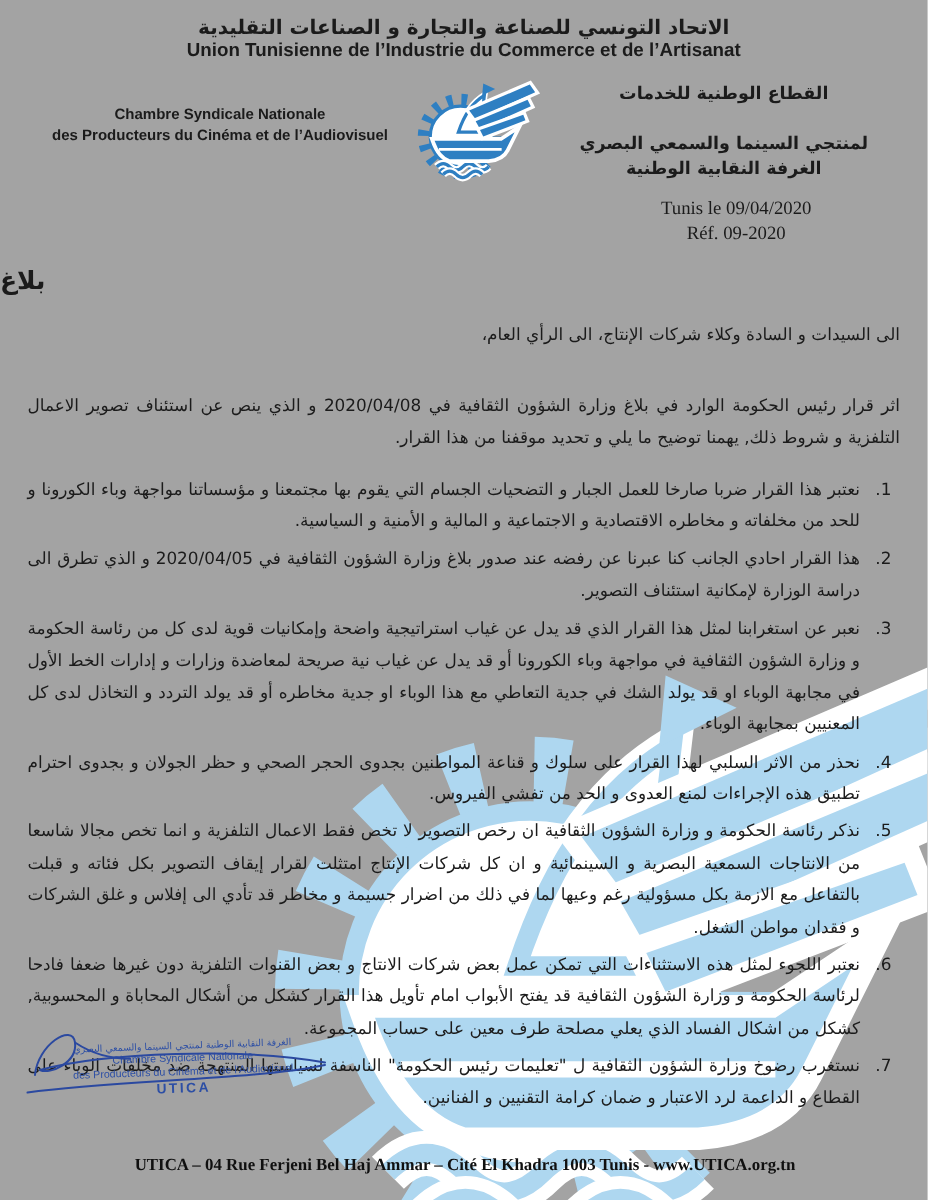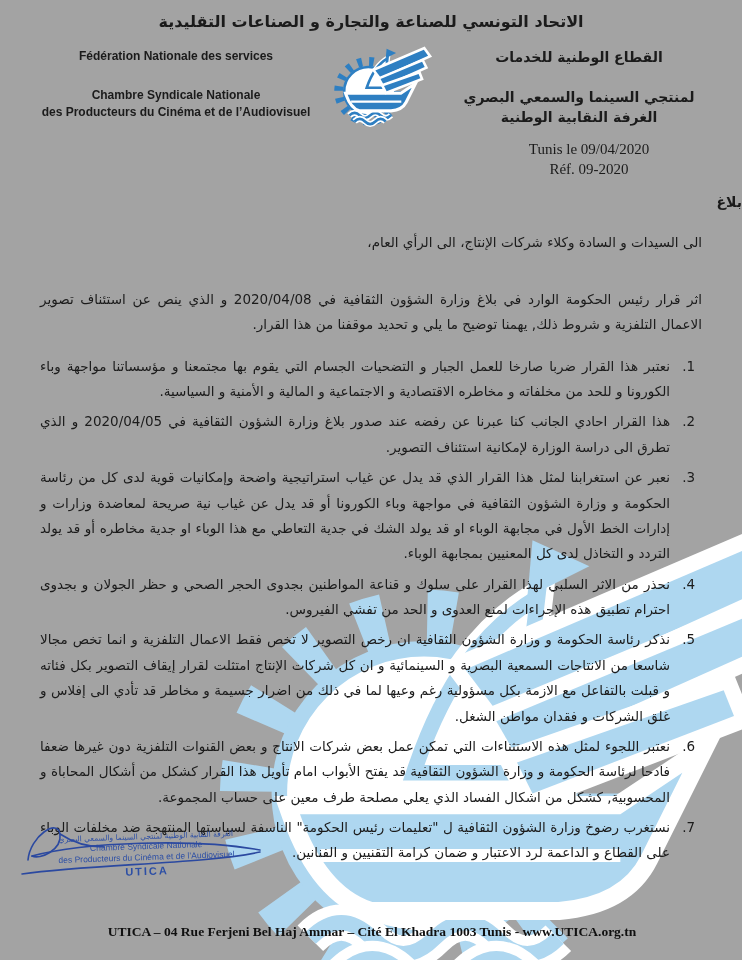--- a/index.html
+++ b/index.html
@@ -37,22 +37,22 @@
 
   
   .date-block {
     width:210px; margin:8px 48px 0 auto;
     text-align:center;
     font-family:"Liberation Serif", serif;
     font-size:15px; line-height:1.35;
   }
 
   
-  .title { text-align:right; font-weight:bold; font-size:14px; margin-top:14px; direction:rtl; }
-  .body  { direction:rtl; padding:0 40px; font-size:13.5px; line-height:1.88; }
+  .title { text-align:left; font-weight:bold; font-size:20px; margin-top:14px; direction:rtl; }
+  .body  { direction:rtl; padding:0 22px; font-size:13.5px; line-height:1.88; }
   .salutation { margin-top:20px; text-align:right; }
   .intro { margin-top:32px; text-align:justify; }
   ol.points { margin:16px 0 0 0; padding:0 24px 0 0; }
   ol.points li { text-align:justify; padding-right:8px; margin-bottom:5px; }
 
   
   .stamp-area { position:absolute; left:26px; top:814px; width:235px; height:100px; z-index:2; }
   .stamp {
     position:absolute; left:18px; top:18px; width:205px;
     text-align:center; color:#2d4fa5; transform:rotate(-2deg);
@@ -108,24 +108,24 @@
 
 <div class="page">
 
   <svg class="watermark" viewBox="0 0 120 104" aria-hidden="true">
     <use href="#utica-logo"></use>
   </svg>
 
   <div class="content">
 
     <div class="org-ar">الاتحاد التونسي للصناعة والتجارة و الصناعات التقليدية</div>
+    <div class="org-fr">Union Tunisienne de l’Industrie du Commerce et de l’Artisanat</div>
 
     <div class="header-row">
       <div class="header-left">
-        <div class="fed-fr">Fédération Nationale des services</div>
         <div class="chamber-fr">
           <div>Chambre Syndicale  Nationale</div>
           <div>des Producteurs du Cinéma et de l’Audiovisuel</div>
         </div>
       </div>
 
       <div class="logo-box">
         <svg viewBox="0 0 120 104" aria-hidden="true">
             <use href="#utica-logo"></use>
           </svg>

